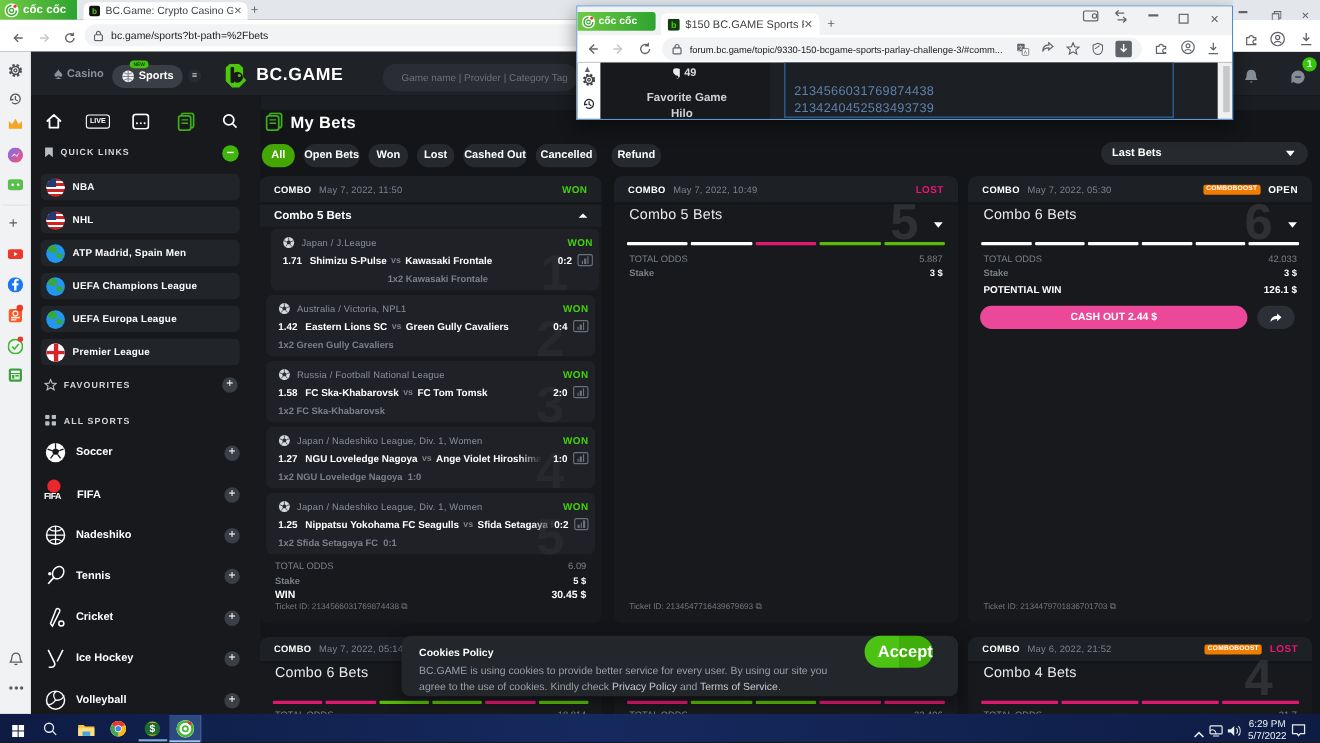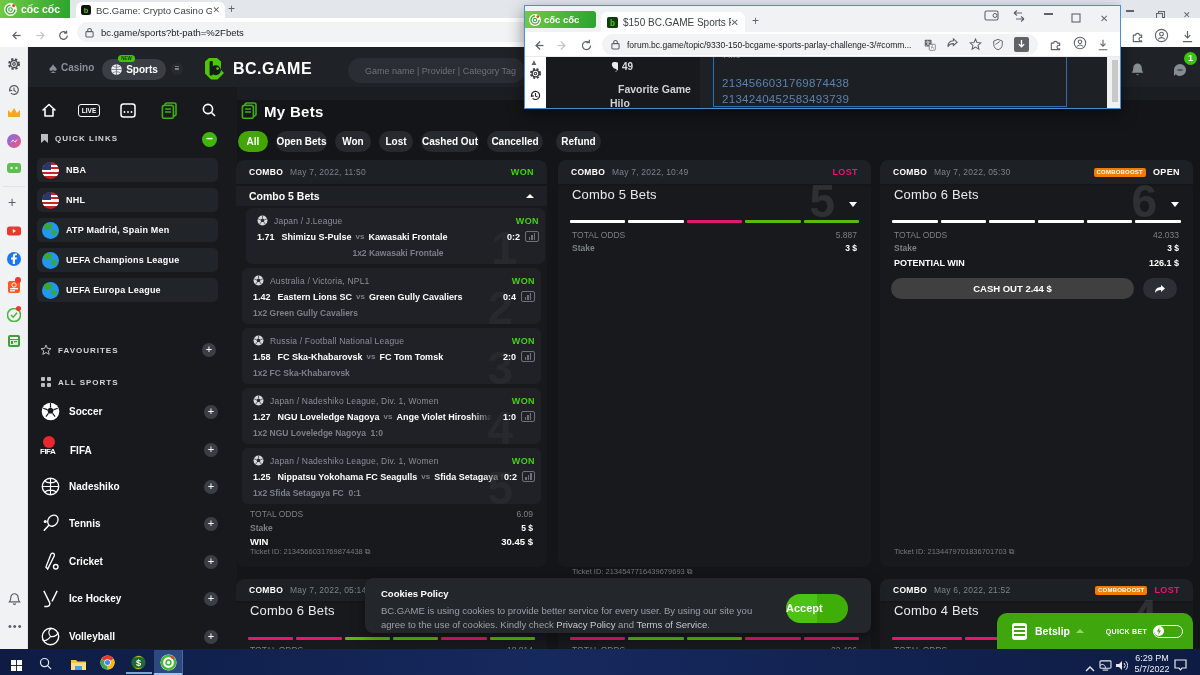--- a/index.html
+++ b/index.html
@@ -181,20 +181,24 @@
       <span class="txt">ATP Madrid, Spain Men</span>
     </div>
 <div class="abs sideitem" style="top:248px;">
       <span class="flg gl"></span>
       <span class="txt">UEFA Champions League</span>
     </div>
 <div class="abs sideitem" style="top:278px;">
       <span class="flg gl"></span>
       <span class="txt">UEFA Europa League</span>
     </div>
+<div class="abs sideitem" style="top:308px;">
+      <span class="flg en"></span>
+      <span class="txt">Premier League</span>
+    </div>
 
 <div class="abs" style="left:40px;top:344px;display:flex;align-items:center;">
   <svg width="12" height="12" viewBox="0 0 12 12">
         <path d="M6 1 L7.4 4.3 L11 4.6 L8.3 6.9 L9.2 10.4 L6 8.5 L2.8 10.4 L3.7 6.9 L1 4.6 L4.6 4.3 Z" fill="none" stroke="#b9bec4" stroke-width="1"></path>
       </svg>
   <span class="seclabel" style="margin-left:6px;">FAVOURITES</span>
 </div>
 <div class="abs pluscirc" style="left:202px;top:343px;">+</div>
 
 <div class="abs" style="left:41px;top:377px;display:flex;align-items:center;">
@@ -272,20 +276,21 @@
       </svg></div>
 <div class="abs" style="left:264px;top:103px;color:#fff;font-size:15px;font-weight:bold;letter-spacing:.3px;">My Bets</div>
 
 <div class="pill" style="left:238px;width:30px;background:#43a602;">All</div>
 <div class="pill" style="left:276px;width:51px;">Open Bets</div>
 <div class="pill" style="left:335px;width:36px;">Won</div>
 <div class="pill" style="left:379px;width:34px;">Lost</div>
 <div class="pill" style="left:421px;width:58px;">Cashed Out</div>
 <div class="pill" style="left:487px;width:56px;">Cancelled</div>
 <div class="pill" style="left:556px;width:45px;">Refund</div>
+<div class="pill" style="left:1001px;width:188px;top:129px;justify-content:flex-start;padding-left:10px;font-size:10px;">Last Bets<span style="margin-left:auto;margin-right:12px;width:0;height:0;border-left:4.5px solid transparent;border-right:4.5px solid transparent;border-top:5px solid #fff;"></span></div>
 
 <div class="abs card" style="left:236px;top:160px;width:311px;height:407px;">
   <div class="cardhead">
         <span class="combolbl">COMBO</span>
         <span class="datelbl">May 7, 2022, 11:50</span>
         <span class="wonlbl">WON</span>
       </div>
   <div style="height:2px;background:#141619;"></div>
   <div style="height:20px;background:#1d2025;display:flex;align-items:center;padding:0 13px;">
     <span style="color:#fff;font-size:10.5px;font-weight:bold;">Combo 5 Bets</span>
@@ -438,21 +443,21 @@
 </div>
 <div class="progrow" style="left:570px;top:220px;width:289px;">
   <span class="progseg" style="background:#fff;"></span>
       <span class="progseg" style="background:#fff;"></span>
       <span class="progseg" style="background:#e0186f;"></span>
       <span class="progseg" style="background:#5bbb0b;"></span>
       <span class="progseg" style="background:#5bbb0b;"></span>
 </div>
 <div class="metric" style="left:572px;top:230px;width:285px;color:#7b8087;">TOTAL ODDS<span style="margin-left:auto;">5.887</span></div>
 <div class="metric" style="left:572px;top:243px;width:285px;color:#7b8087;font-weight:bold;">Stake<span style="margin-left:auto;color:#fff;">3 $</span></div>
-<div class="ticket" style="left:572px;top:547px;margin-top:20px;">Ticket ID: 2134547716439679693 <span style="font-size:8px;">⧉</span></div>
+<div class="ticket" style="left:572px;top:547px;">Ticket ID: 2134547716439679693 <span style="font-size:8px;">⧉</span></div>
 
 <div class="abs card" style="left:880px;top:160px;width:313px;height:407px;">
   <div class="cardhead">
         <span class="combolbl">COMBO</span>
         <span class="datelbl">May 7, 2022, 05:30</span>
         <span class="boost" style="margin-left:auto;">COMBOBOOST</span>
         <span class="openlbl" style="margin-left:7px;">OPEN</span>
       </div>
   <div style="height:2px;background:#141619;"></div>
   <div style="position:relative;height:50px;">
@@ -465,21 +470,21 @@
   <span class="progseg" style="background:#fff;"></span>
       <span class="progseg" style="background:#fff;"></span>
       <span class="progseg" style="background:#fff;"></span>
       <span class="progseg" style="background:#fff;"></span>
       <span class="progseg" style="background:#fff;"></span>
       <span class="progseg" style="background:#fff;"></span>
 </div>
 <div class="metric" style="left:894px;top:230px;width:285px;color:#7b8087;">TOTAL ODDS<span style="margin-left:auto;">42.033</span></div>
 <div class="metric" style="left:894px;top:243px;width:285px;color:#7b8087;font-weight:bold;">Stake<span style="margin-left:auto;color:#fff;">3 $</span></div>
 <div class="metric" style="left:894px;top:258px;width:285px;color:#fff;font-weight:bold;font-size:9px;">POTENTIAL WIN<span style="margin-left:auto;">126.1 $</span></div>
-<div class="abs" style="left:891px;top:278px;width:243px;height:21px;background:#404040;border-radius:11px;color:#fff;font-size:9.5px;font-weight:bold;text-align:center;line-height:21px;">CASH OUT 2.44 $</div>
+<div class="abs" style="left:891px;top:278px;width:243px;height:21px;background:#ec4899;border-radius:11px;color:#fff;font-size:9.5px;font-weight:bold;text-align:center;line-height:21px;">CASH OUT 2.44 $</div>
 <div class="abs" style="left:1143px;top:278px;width:34px;height:21px;background:#2c2f35;border-radius:11px;display:flex;align-items:center;justify-content:center;">
   <svg width="12" height="10" viewBox="0 0 12 10">
         <path d="M7 1 L11 4.5 L7 8 V6 C3.5 6 1.8 7.5 1 9 C1 5.5 3 3.2 7 3 Z" fill="#fff"></path>
       </svg>
 </div>
 <div class="ticket" style="left:894px;top:547px;">Ticket ID: 2134479701836701703 <span style="font-size:8px;">⧉</span></div>
 
 <div class="abs card" style="left:236px;top:579px;width:311px;height:96px;">
   <div class="cardhead" style="height:22px;">
         <span class="combolbl">COMBO</span>
@@ -636,21 +641,21 @@
         <path d="M3 8 a5 5 0 1 1 1.5 3.5 M3.5 6 L3 9 L6 8.5" fill="none" stroke="#202124" stroke-width="1.4"></path>
         <path d="M8 5 V8.5 L10.5 10" stroke="#202124" stroke-width="1.3" fill="none"></path>
       </svg></div>
 <div class="abs" style="left:546px;top:57px;width:154px;height:51px;background:#17191c;"></div>
 <div class="abs" style="left:607px;top:61px;display:flex;align-items:center;">
   <svg width="11" height="10" viewBox="0 0 12 11">
         <path d="M6 0.5 a5.5 5 0 1 0-2.4 9.4 L1.6 10.6 V7.8 A5.5 5 0 0 0 6 0.5 Z" fill="#e8eaec" transform="scale(-1,1) translate(-12,0)"></path>
       </svg>
   <span style="color:#d9dcdf;font-size:10px;font-weight:bold;margin-left:4px;">49</span>
 </div>
-<div class="abs" style="left:618px;top:83px;color:#cfd3d7;font-size:10.5px;font-weight:bold;">Favorite Game</div>
+<div class="abs" style="left:588px;top:83px;color:#cfd3d7;font-size:10.5px;font-weight:bold;">Favorite Game</div>
 <div class="abs" style="left:610px;top:97px;color:#cfd3d7;font-size:10.5px;font-weight:bold;">Hilo</div>
 <div class="abs" style="left:700px;top:57px;width:407px;height:51px;background:#1d2126;"></div>
 <div class="abs" style="left:713px;top:57px;width:354px;height:50px;border:1px solid #2f6fae;border-top:none;background:#1c2025;"></div>
 <div class="abs" style="left:723px;top:48px;color:#5f7fa5;font-size:10.5px;clip-path:inset(9px 0 0 0);">Hilo</div>
 <div class="abs" style="left:722px;top:77px;color:#5e81ad;font-size:11.5px;letter-spacing:.3px;">2134566031769874438</div>
 <div class="abs" style="left:722px;top:93px;color:#5e81ad;font-size:11.5px;letter-spacing:.3px;">2134240452583493739</div>
 <div class="abs" style="left:1107px;top:57px;width:13px;height:51px;background:#f1f1f1;"></div>
 <div class="abs" style="left:1112px;top:60px;width:6px;height:42px;background:#c6c8ca;"></div>
 
 <div class="abs" style="left:1121px;top:0;width:79px;height:18px;background:#e3e6ea;"></div>
@@ -679,40 +684,23 @@
       </svg></div>
 <div class="abs" style="left:1172px;top:62px;"><svg width="16" height="16" viewBox="0 0 16 16">
         <path d="M8 2 a6 6 0 1 1-4.2 10.3 L2 14 V8.5 A6 6 0 0 1 8 2 Z" fill="#858c94"></path>
         <path d="M5.5 8 h5" stroke="#343a40" stroke-width="1.3"></path>
       </svg></div>
 <div class="abs" style="left:1184px;top:52px;width:13px;height:13px;border-radius:50%;background:#35c80a;color:#fff;font-size:9px;font-weight:bold;text-align:center;line-height:13px;">1</div>
 
 <div class="abs" style="left:365px;top:578px;width:506px;height:55px;background:#23262b;border-radius:8px;box-shadow:0 4px 14px rgba(0,0,0,.4);">
   <div style="position:absolute;left:16px;top:10px;color:#fff;font-size:9.5px;font-weight:bold;">Cookies Policy</div>
   <div style="position:absolute;left:16px;top:26px;color:#9aa0a7;font-size:9.5px;line-height:14px;">BC.GAME is using cookies to provide better service for every user. By using our site you<br>agree to the use of cookies. Kindly check <span style="color:#c6cbd1;">Privacy Policy</span> and <span style="color:#c6cbd1;">Terms of Service</span>.</div>
-  <div style="position:absolute;left:421px;top:16px;width:62px;height:29px;background:linear-gradient(90deg,#4cc215 50%,#3fae09 50%);border-radius:15px;color:#fff;font-size:11px;font-weight:bold;text-align:left;line-height:29px;">Accept</div>
-</div>
-
-<div class="abs" style="left:997px;top:613px;width:196px;height:36px;background:#3fa60d;border-radius:10px 10px 0 0;display:flex;align-items:center;">
-  <div style="width:15px;height:17px;background:#fff;border-radius:3px;margin-left:15px;display:flex;flex-direction:column;justify-content:center;gap:2px;padding:0 2px;">
-    <div style="height:2px;background:#3fa60d;"></div>
-        <div style="height:2px;background:#3fa60d;"></div>
-        <div style="height:2px;background:#3fa60d;"></div>
-  </div>
-  <span style="color:#fff;font-weight:bold;font-size:10.5px;margin-left:8px;white-space:nowrap;">Betslip</span>
-  <span style="width:0;height:0;border-left:4px solid transparent;border-right:4px solid transparent;border-bottom:4.5px solid #8fd962;margin-left:6px;"></span>
-  <span style="color:#fff;font-weight:bold;font-size:7px;margin-left:auto;letter-spacing:.3px;white-space:nowrap;">QUICK BET</span>
-  <span style="width:30px;height:13px;border:1.5px solid #fff;border-radius:7px;margin:0 10px 0 6px;position:relative;">
-    <span style="position:absolute;left:0px;top:0px;width:10px;height:10px;background:#fff;border-radius:50%;display:flex;align-items:center;justify-content:center;">
-          <svg width="6" height="8" viewBox="0 0 6 8">
-            <path d="M3.5 0 L1 4.5 H2.8 L2.2 8 L5 3.5 H3.2 Z" fill="#3fa60d"></path>
-          </svg>
-        </span>
-  </span>
-</div>
+  <div style="position:absolute;left:421px;top:0;width:62px;height:29px;background:linear-gradient(90deg,#4cc215 50%,#3fae09 50%);border-radius:15px;color:#fff;font-size:15px;font-weight:bold;text-align:right;line-height:29px;">Accept</div>
+</div>
+
 
 <div class="abs" id="taskbar"></div>
 <div class="abs" style="left:11px;top:657px;"><svg width="11" height="11" viewBox="0 0 12 12">
         <rect x="0" y="0" width="5.5" height="5.5" fill="#fff"></rect>
         <rect x="6.5" y="0" width="5.5" height="5.5" fill="#fff"></rect>
         <rect x="0" y="6.5" width="5.5" height="5.5" fill="#fff"></rect>
         <rect x="6.5" y="6.5" width="5.5" height="5.5" fill="#fff"></rect>
       </svg></div>
 <div class="abs" style="left:39px;top:656px;"><svg width="13" height="13" viewBox="0 0 14 14">
         <circle cx="6" cy="6" r="4.4" fill="none" stroke="#e8eaed" stroke-width="1.3"></circle>

